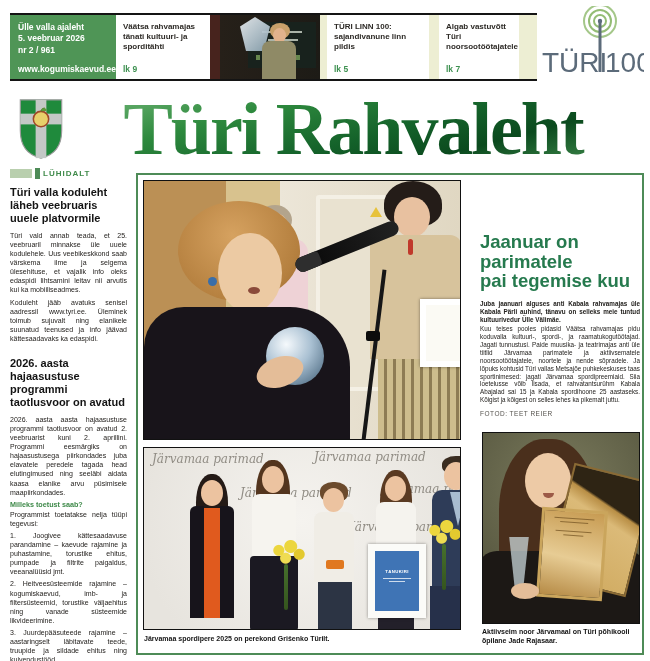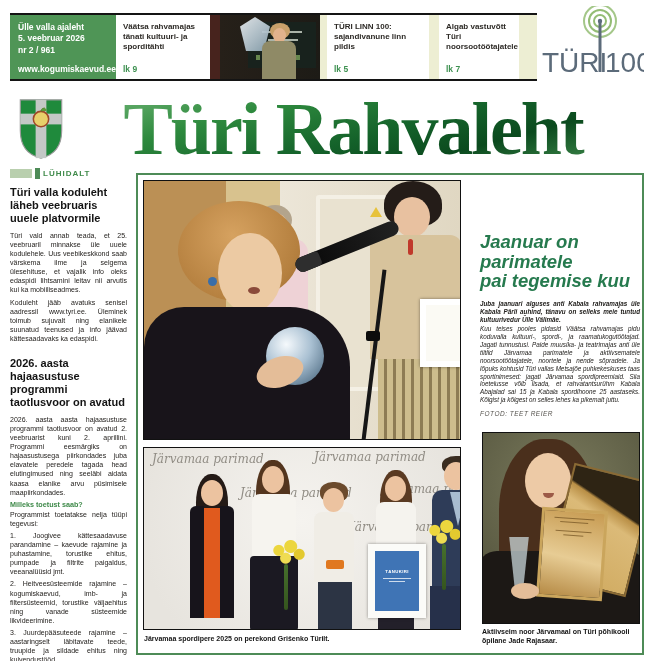--- a/index.html
+++ b/index.html
@@ -90,21 +90,21 @@
               background:radial-gradient(circle at 35% 30%,#f5f9fc,#a9c0d2 45%,#637f95 80%,#44607a); }
   .mp-hand { position:absolute; left:112px; top:176px; width:48px; height:30px; border-radius:50%;
              background:#e4bd98; transform:rotate(-18deg); }
   .mp-mic { position:absolute; left:148px; top:58px; width:110px; height:15px; border-radius:8px;
             background:linear-gradient(90deg,#060606,#222); transform:rotate(-22deg); }
   .mp-micgrill { position:absolute; left:0; top:0; width:26px; height:15px; border-radius:8px 4px 4px 8px; background:#2e2e2e; }
   .mp-stand { position:absolute; left:228px; top:88px; width:4px; height:172px; background:#161616; transform:rotate(7deg); }
   .mp-clamp { position:absolute; left:222px; top:150px; width:14px; height:10px; background:#0c0c0c; border-radius:2px; }
 
   
-  .rightcol { position:absolute; left:342px; top:57px; width:160px;font-style:italic; }
+  .rightcol { position:absolute; left:342px; top:57px; width:160px; }
   .rc-h { font-size:18.5px; font-weight:bold; color:#267a4e; line-height:1.06; white-space:pre-line; margin-bottom:9px; }
   .rc-lead { font-size:6.3px; font-weight:bold; line-height:1.25; color:#23211e; text-align:justify; margin-bottom:2px; }
   .rc-body { font-size:6.3px; line-height:1.25; color:#23211e; text-align:justify; }
   .rc-credit { font-size:6.5px; color:#55524d; letter-spacing:.5px; margin-top:6px; }
 
   
   .photo-bl { position:absolute; left:5px; top:272px; width:318px; height:183px; border:1px solid #111;
               overflow:hidden; background:radial-gradient(circle at 50% 40%,#f5f3ef,#e7e4de 85%);padding-left:36px; }
   .banner-txt { position:absolute; font-family:"DejaVu Serif", serif; font-style:italic;
                 font-size:12px; color:#918d85; white-space:nowrap; }

